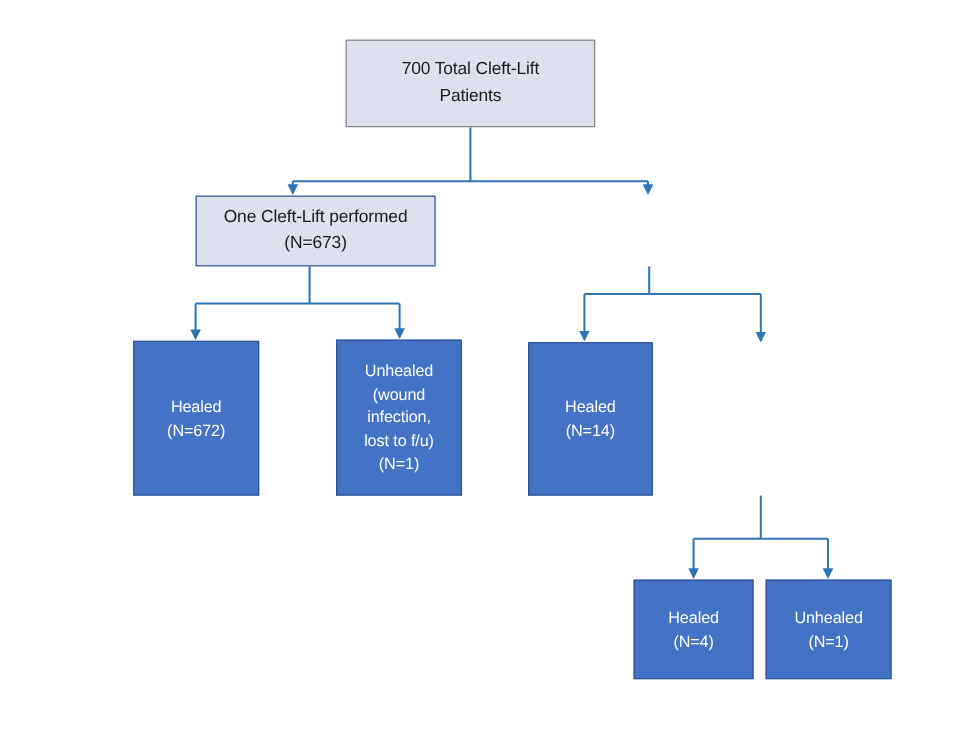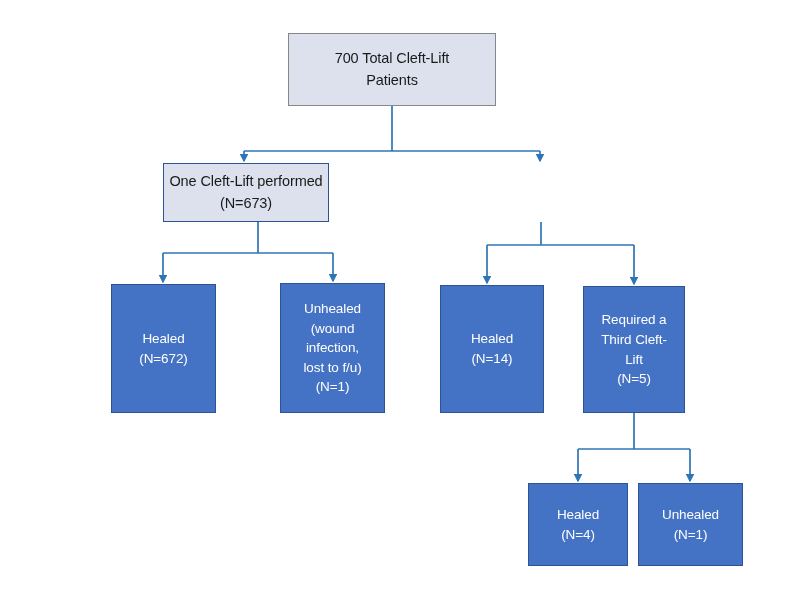--- a/index.html
+++ b/index.html
@@ -96,21 +96,21 @@
       <path d="M 578 449 L 578 481" marker-end="url(#arrow)"></path>
       <path d="M 690 449 L 690 481" marker-end="url(#arrow)"></path>
     </g>
   </svg>
 
   <div class="node light gray-border" style="left:288px; top:33px; width:208px; height:73px;">
     <span class="txt">700  Total Cleft-Lift
 Patients</span>
   </div>
 
-  <div class="node light blue-border" style="left:163px; top:163px; width:166px; height:59px;">
+  <div class="node light blue-border" style="left:163px; top:163px; width:200px; height:59px;">
     <span class="txt">One Cleft-Lift performed
 (N=673)</span>
   </div>
 
 
   <div class="node dark" style="left:111px; top:284px; width:105px; height:129px;">
     <span class="txt">Healed
 (N=672)</span>
   </div>
 
@@ -120,26 +120,20 @@
 infection,
 lost to f/u)
 (N=1)</span>
   </div>
 
   <div class="node dark" style="left:440px; top:285px; width:104px; height:128px;">
     <span class="txt">Healed
 (N=14)</span>
   </div>
 
-  <div class="node dark" style="left:583px; top:286px; width:102px; height:127px;">
-    <span class="txt">Required a
-Third Cleft-
-Lift
-(N=5)</span>
-  </div>
 
   <div class="node dark" style="left:528px; top:483px; width:100px; height:83px;">
     <span class="txt">Healed
 (N=4)</span>
   </div>
 
   <div class="node dark" style="left:638px; top:483px; width:105px; height:83px;">
     <span class="txt">Unhealed
 (N=1)</span>
   </div>

